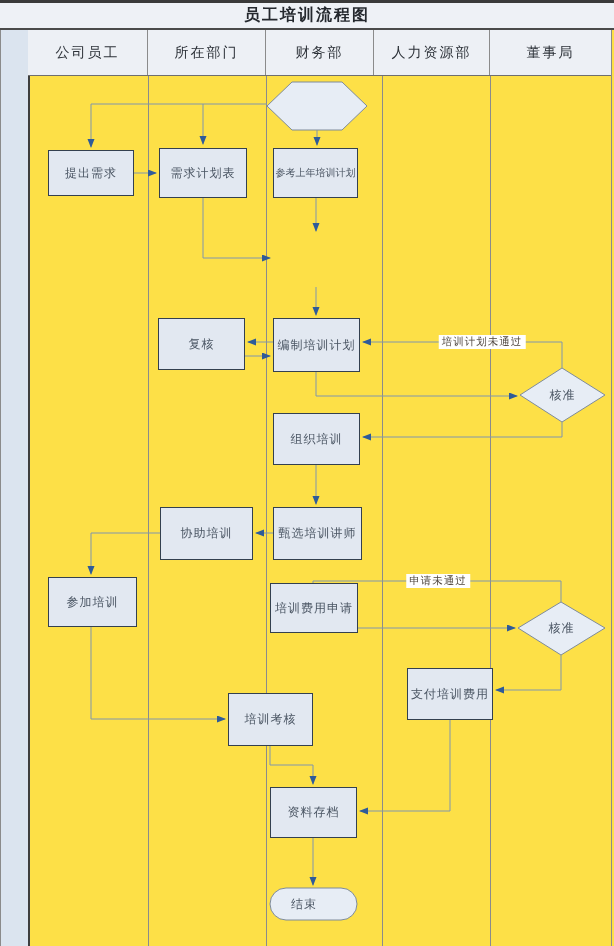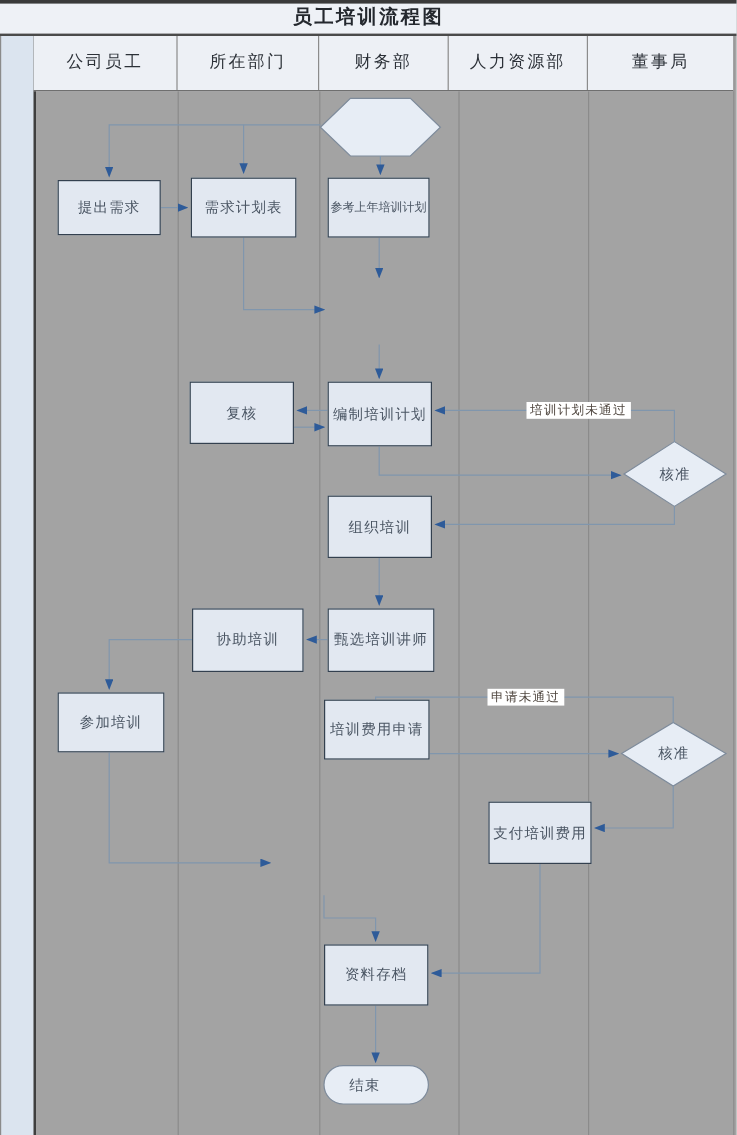--- a/index.html
+++ b/index.html
@@ -1,18 +1,18 @@
 <!DOCTYPE html>
 <html><head>
 <meta charset="utf-8">
 <style>
   html,body{margin:0;padding:0;background:#ffffff;}
   .canvas{
     position:relative;width:614px;height:946px;overflow:hidden;
-    background:#a3a3a3;
+    background:#fde047;
     font-family:"Liberation Serif","DejaVu Serif",serif;
   }
   
   .titlebar{
     position:absolute;left:0;top:0;width:614px;height:30px;
     background:#eef1f6;border-top:3px solid #3a3a3a;border-bottom:2px solid #4a4a4a;
     box-sizing:border-box;text-align:center;
   }
   .titlebar .title{
     font-size:16px;font-weight:bold;color:#24282e;line-height:24px;letter-spacing:2px;
@@ -119,20 +119,21 @@
   <div class="node rect" style="left:159px;top:148px;width:88px;height:50px">需求计划表</div>
   <div class="node rect small" style="left:273px;top:148px;width:85px;height:50px">参考上年培训计划</div>
   <div class="node rect" style="left:158px;top:318px;width:87px;height:52px">复核</div>
   <div class="node rect" style="left:273px;top:318px;width:87px;height:54px">编制培训计划</div>
   <div class="node rect" style="left:273px;top:413px;width:87px;height:52px">组织培训</div>
   <div class="node rect" style="left:160px;top:507px;width:93px;height:53px">协助培训</div>
   <div class="node rect" style="left:273px;top:507px;width:89px;height:53px">甄选培训讲师</div>
   <div class="node rect" style="left:48px;top:577px;width:89px;height:50px">参加培训</div>
   <div class="node rect" style="left:270px;top:583px;width:88px;height:50px">培训费用申请</div>
   <div class="node rect" style="left:407px;top:668px;width:86px;height:52px">支付培训费用</div>
+  <div class="node rect" style="left:228px;top:693px;width:85px;height:53px">培训考核</div>
   <div class="node rect" style="left:270px;top:787px;width:87px;height:51px">资料存档</div>
 
   <div class="shape-label" style="left:520px;top:368px;width:85px;height:54px">核准</div>
   <div class="shape-label" style="left:518px;top:602px;width:87px;height:53px">核准</div>
   <div class="shape-label" style="left:270px;top:888px;width:68px;height:32px">结束</div>
 
   <div class="edge-label" style="left:482px;top:342px">培训计划未通过</div>
   <div class="edge-label" style="left:438px;top:581px">申请未通过</div>
 
 </div>

